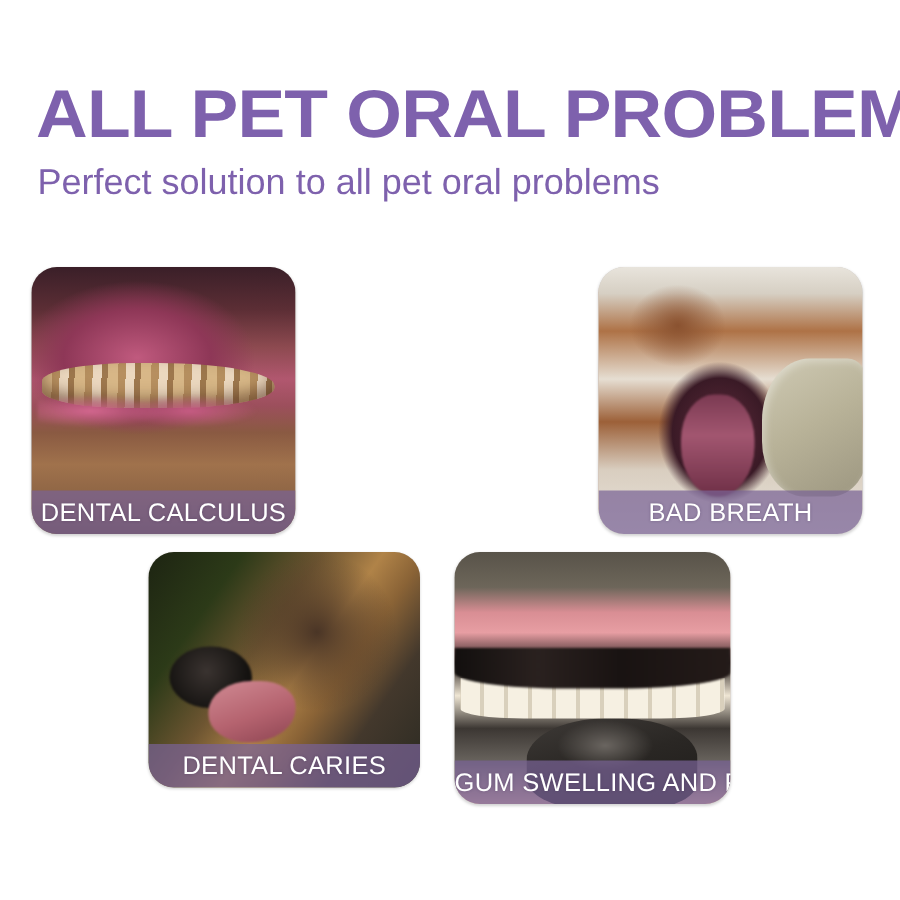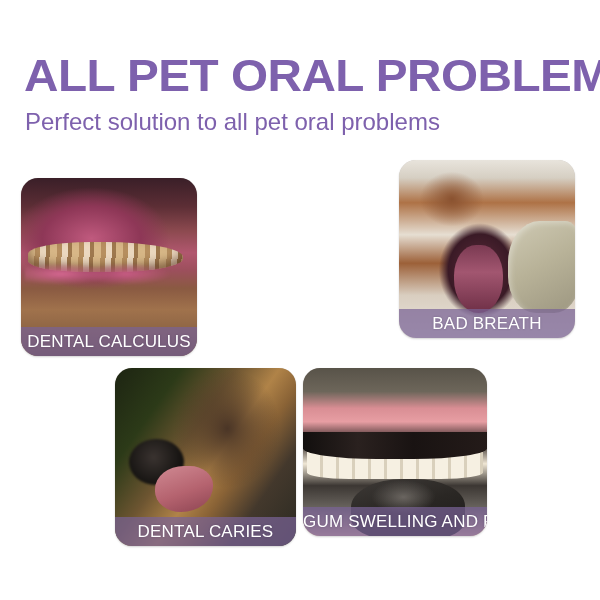--- a/index.html
+++ b/index.html
@@ -75,22 +75,22 @@
     line-height: 29px;
     text-align: center;
     white-space: nowrap;
     letter-spacing: 0.2px;
     text-shadow: 0 0 2px rgba(60,40,80,0.35);
   }
 
   
   #tile-dental-calculus { left: 21px;  top: 178px; width: 176px; height: 178px; }
   #tile-tooth-damage    { left: 210px; top: 178px; width: 177px; height: 178px; }
-  #tile-bad-breath      { left: 399px; top: 160px; width: 176px; height: 178px; }
-  #tile-dental-caries   { left: 115px; top: 368px; width: 181px; height: 178px; }
+  #tile-bad-breath      { left: 399px; top: 178px; width: 176px; height: 178px; }
+  #tile-dental-caries   { left: 99px; top: 368px; width: 181px; height: 157px; }
   #tile-gum-swelling    { left: 303px; top: 368px; width: 184px; height: 168px; }
 
   
   .ph {
     position: absolute;
     inset: 0;
   }
 
   
   .ph-calculus {

